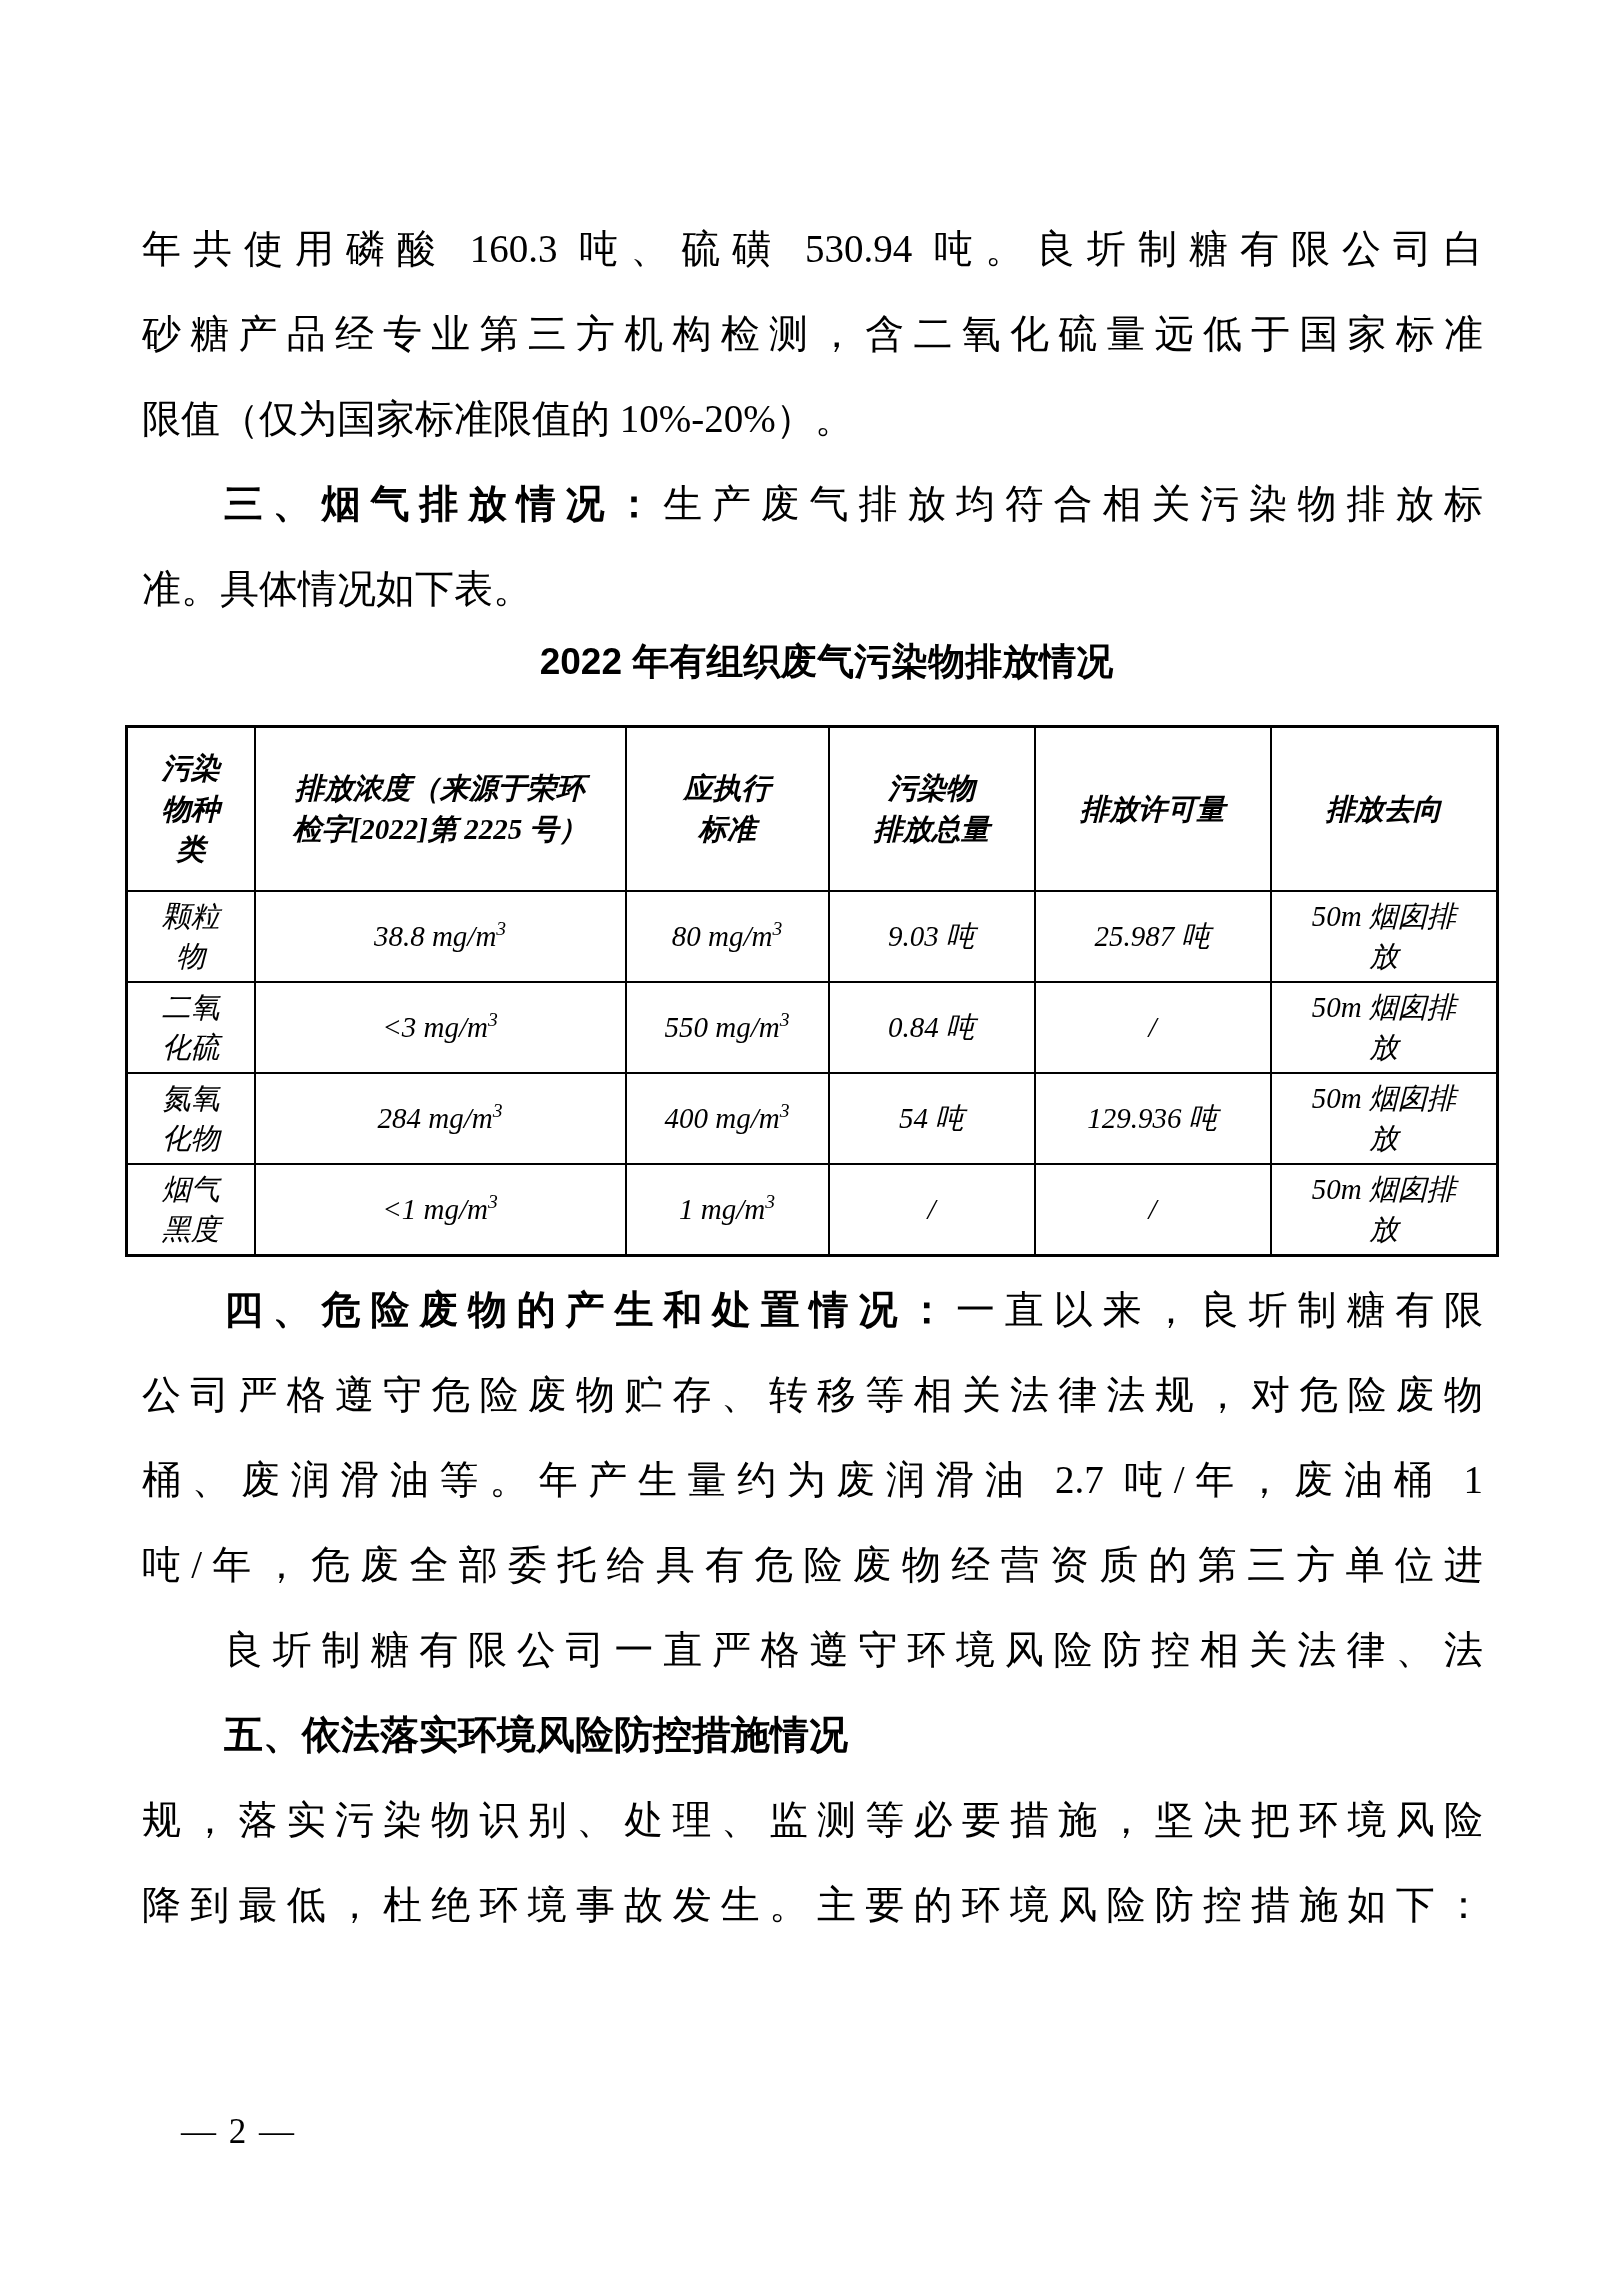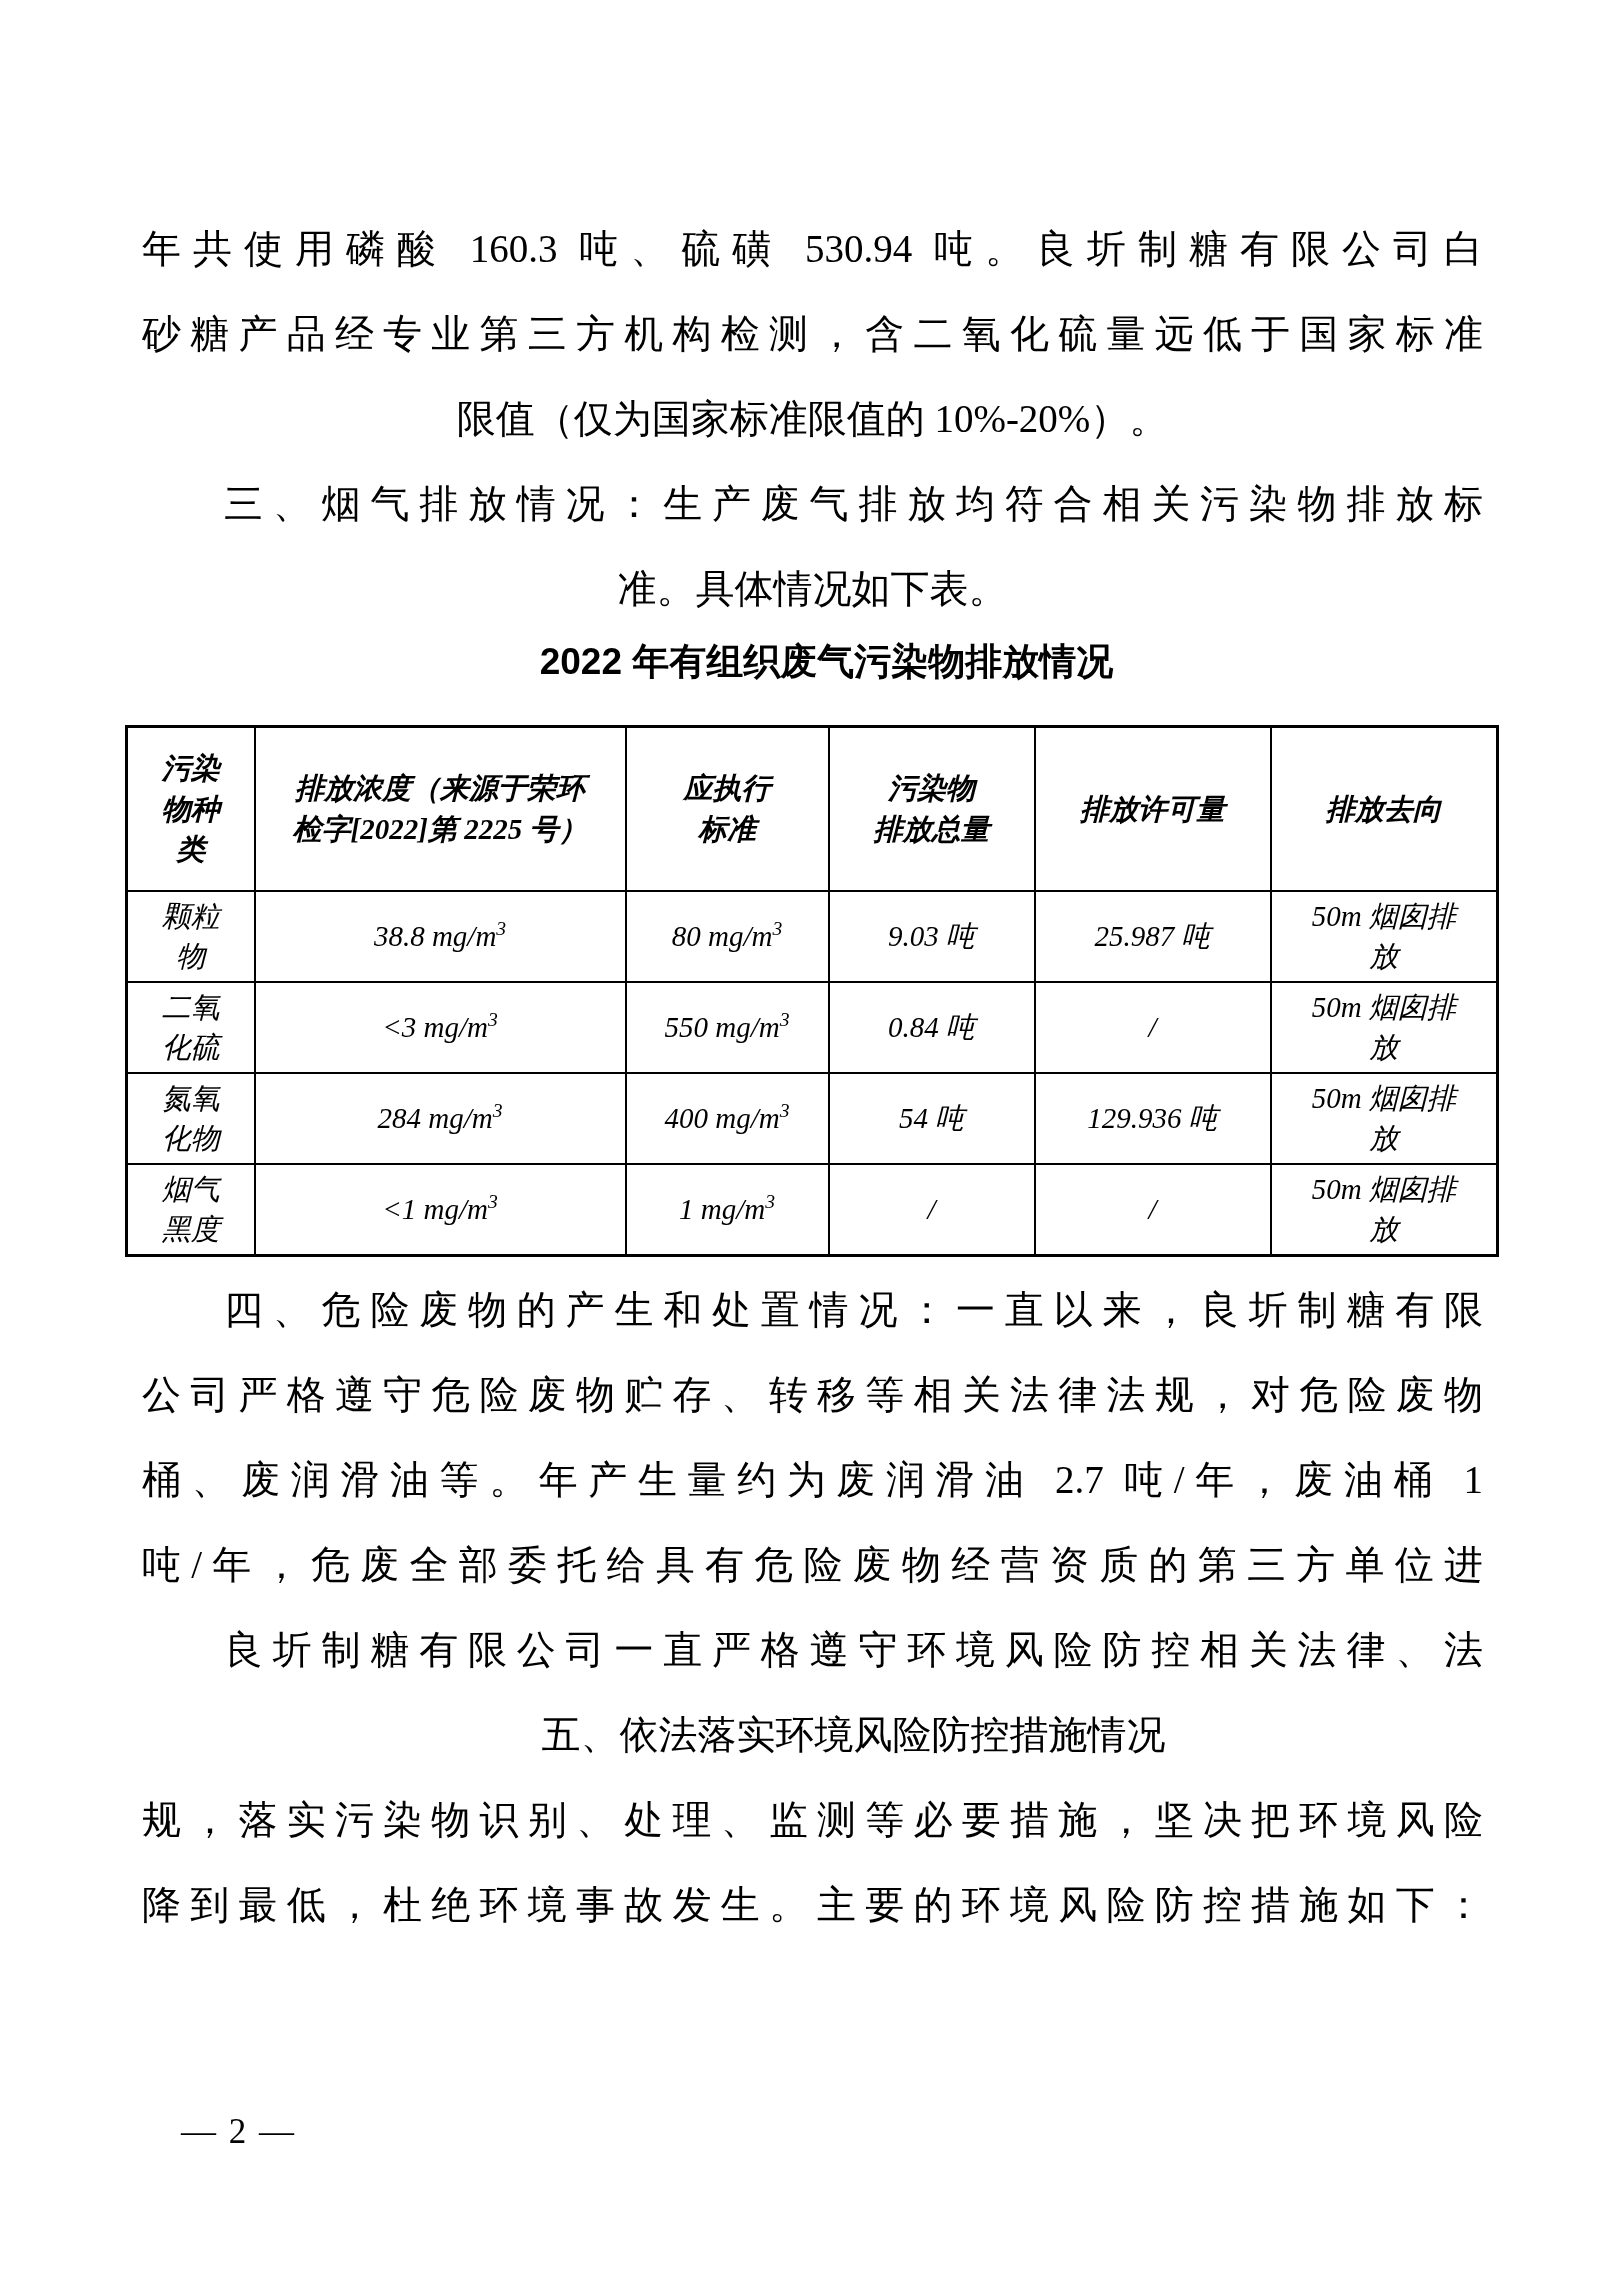--- a/index.html
+++ b/index.html
@@ -21,32 +21,32 @@
     left: 142px;
     width: 1341px;
   }
   .content-before { top: 206px; }
   .content-after  { top: 1267px; }
   .line {
     font-size: 39px;
     line-height: 85px;
     height: 85px;
     overflow: hidden;
-    text-align: center;
+    text-align: left;
     white-space: normal;
   }
   .line.justify {
     text-align: justify;
     text-align-last: justify;
     text-justify: inter-character;
   }
   .line.indent { padding-left: 82px; }
   .seg { font-weight: normal; }
   .seg.bold {
-    font-weight: 400;
+    font-weight: 700;
     font-family: "Liberation Sans", sans-serif;
   }
   .table-title {
     position: absolute;
     left: 156px;
     top: 632px;
     width: 1341px;
     height: 59px;
     line-height: 59px;
     text-align: center;

